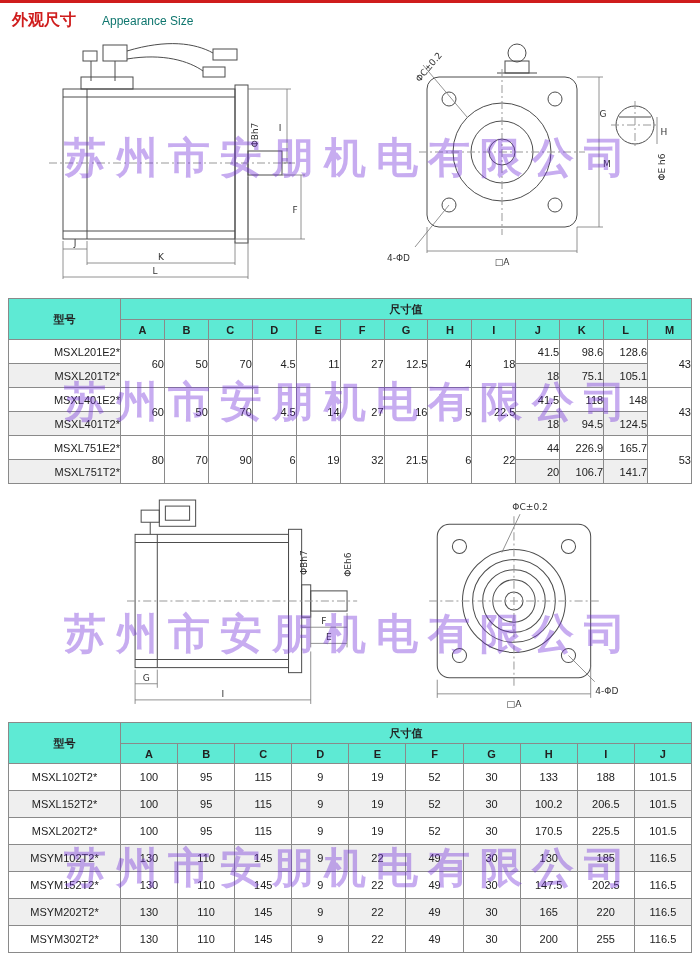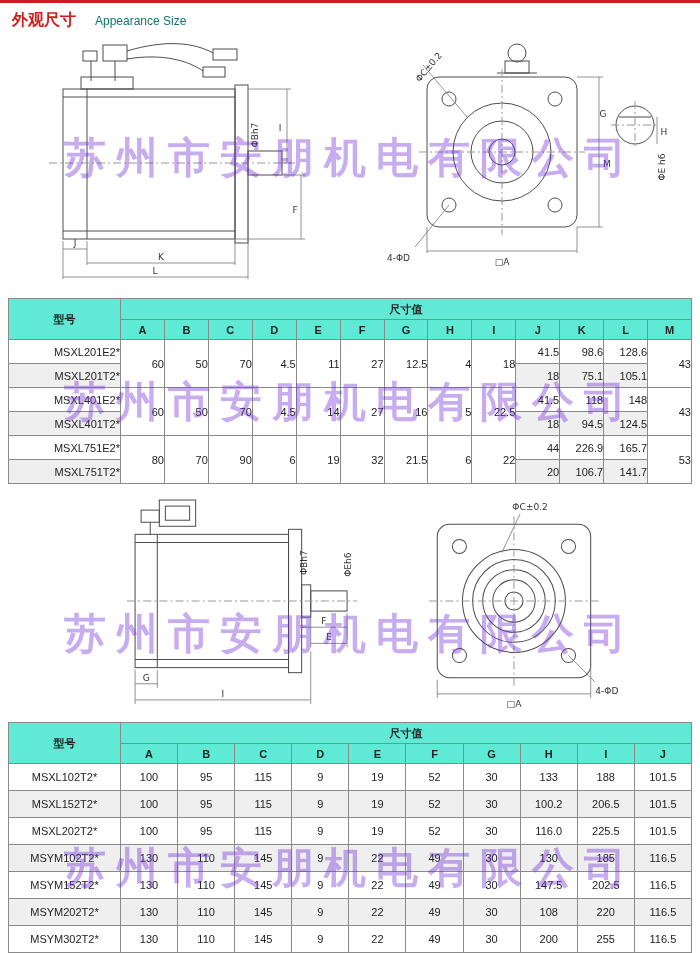--- a/index.html
+++ b/index.html
@@ -2,21 +2,21 @@
 <html><head>
 <meta charset="utf-8">
 <style>
   * { margin:0; padding:0; box-sizing:border-box; }
   html,body { width:700px; }
   body {
     height:953px; background:#ffffff; position:relative; overflow:hidden;
     font-family:"Liberation Sans", sans-serif; color:#222;
   }
   .top-rule { height:3px; background:#cf1d1d; }
-  .title-row { display:flex; align-items:baseline; gap:19px; padding:7px 12px 3px; }
+  .title-row { display:flex; align-items:baseline; gap:26px; padding:7px 12px 3px; }
   .title-cn { font-size:16px; font-weight:bold; color:#cf1d1d; }
   .title-en { font-size:12px; color:#0f766e; }
 
   .drawings { display:flex; justify-content:space-between; align-items:center; }
   .drawings-1 { padding:0 28px 0 34px; height:254px; margin-top:2px; }
   .drawings-2 { padding:0 64px 0 100px; height:214px; margin-top:12px; }
   svg { display:block; }
   svg line, svg rect, svg circle, svg path { fill:none; stroke:#4d4d4d; stroke-width:1; }
   svg .cl { stroke:#999; stroke-dasharray:8 3 2 3; }
   svg .dm { stroke:#777; stroke-width:0.8; }
@@ -340,21 +340,21 @@
     </tr>
     <tr>
       <td>MSXL202T2*</td>
       <td>100</td>
       <td>95</td>
       <td>115</td>
       <td>9</td>
       <td>19</td>
       <td>52</td>
       <td>30</td>
-      <td>116.0</td>
+      <td>170.5</td>
       <td>225.5</td>
       <td>101.5</td>
     </tr>
     <tr>
       <td>MSYM102T2*</td>
       <td>130</td>
       <td>110</td>
       <td>145</td>
       <td>9</td>
       <td>22</td>
@@ -379,21 +379,21 @@
     </tr>
     <tr>
       <td>MSYM202T2*</td>
       <td>130</td>
       <td>110</td>
       <td>145</td>
       <td>9</td>
       <td>22</td>
       <td>49</td>
       <td>30</td>
-      <td>108</td>
+      <td>165</td>
       <td>220</td>
       <td>116.5</td>
     </tr>
     <tr>
       <td>MSYM302T2*</td>
       <td>130</td>
       <td>110</td>
       <td>145</td>
       <td>9</td>
       <td>22</td>

